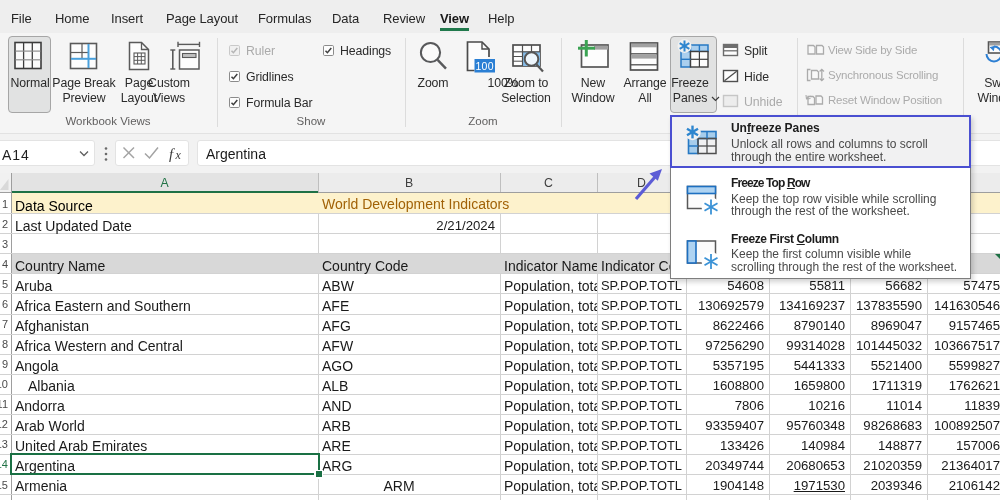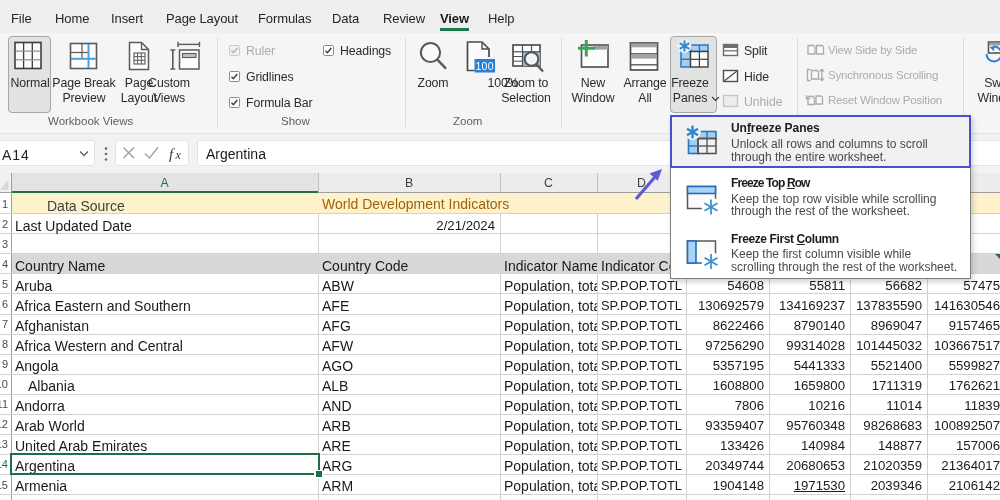--- a/index.html
+++ b/index.html
@@ -1,19 +1,19 @@
 <!DOCTYPE html>
 <html><head><meta charset="utf-8">
 <style>
 html,body{margin:0;padding:0;}
 body{width:1000px;height:500px;overflow:hidden;position:relative;
  font-family:"Liberation Sans",sans-serif;background:#fff;}
 .abs{position:absolute;}
 .mitem{position:absolute;top:10.5px;font-size:13px;color:#262626;letter-spacing:-0.1px;}
-.glabel{position:absolute;top:115px;font-size:11.5px;color:#605f5f;text-align:left;}
+.glabel{position:absolute;top:115px;font-size:11.5px;color:#605f5f;text-align:center;}
 .blabel{position:absolute;font-size:12.3px;color:#2b2b2b;text-align:center;line-height:14.5px;letter-spacing:-0.1px;}
 .cblabel{position:absolute;font-size:12.3px;color:#2b2b2b;letter-spacing:-0.1px;}
 .sep{position:absolute;top:38px;height:89px;width:1px;background:#dcdcdc;}
 .gray{color:#ababab;}
 .cell{position:absolute;font-size:14px;color:#1a1a1a;white-space:nowrap;overflow:hidden;line-height:16px;}
 .num{text-align:right;font-size:13.2px;}
 .hdrL{position:absolute;font-size:12.3px;color:#3f3f3f;text-align:center;top:176px;}
 .rn{position:absolute;font-size:11px;color:#4a4a4a;text-align:right;white-space:nowrap;right:992px;}
 .vln{position:absolute;width:1px;background:#d2d2d2;}
 .hln{position:absolute;height:1px;background:#d2d2d2;}
@@ -300,21 +300,21 @@
 <div class="rn" style="top:318.10px;">7</div>
 <div class="rn" style="top:338.15px;">8</div>
 <div class="rn" style="top:358.20px;">9</div>
 <div class="rn" style="top:378.25px;">10</div>
 <div class="rn" style="top:398.30px;">11</div>
 <div class="rn" style="top:418.35px;">12</div>
 <div class="rn" style="top:438.40px;">13</div>
 <div class="rn" style="top:458.45px;color:#217346;">14</div>
 <div class="rn" style="top:478.50px;">15</div>
 <div class="abs" style="left:10px;top:453.85px;width:2px;height:20.05px;background:#1e7145;"></div>
-<div class="cell" style="left:11px;top:197.50px;width:303px;padding-left:4px;color:#404040;margin-left:32px;">Data Source</div>
+<div class="cell" style="left:11px;top:197.50px;width:303px;padding-left:4px;color:#000000;">Data Source</div>
 <div class="cell" style="left:318px;top:196px;width:178px;padding-left:4px;color:#a16207;overflow:visible;text-align:center;">World Development Indicators</div>
 <div class="cell" style="left:11px;top:217.55px;width:303px;padding-left:4px;">Last Updated Date</div>
 <div class="cell num" style="left:318px;top:217.55px;width:177px;padding-right:5px;">2/21/2024</div>
 <div class="cell" style="left:11px;top:257.65px;width:303px;padding-left:4px;">Country Name</div>
 <div class="cell" style="left:318px;top:257.65px;width:178px;padding-left:4px;">Country Code</div>
 <div class="cell" style="left:500px;top:257.65px;width:93px;padding-left:4px;text-align:center;">Indicator Name</div>
 <div class="cell" style="left:597px;top:257.65px;width:85px;padding-left:4px;">Indicator Code</div>
 <div class="cell" style="left:11px;top:277.70px;width:303px;padding-left:4px;">Aruba</div>
 <div class="cell" style="left:318px;top:277.70px;width:178px;padding-left:4px;">ABW</div>
 <div class="cell" style="left:500px;top:277.70px;width:93px;padding-left:4px;">Population, total</div>
@@ -389,21 +389,21 @@
 <div class="cell num" style="left:927px;top:438.10px;width:73px;padding-right:5px;">157006</div>
 <div class="cell" style="left:11px;top:458.15px;width:303px;padding-left:4px;">Argentina</div>
 <div class="cell" style="left:318px;top:458.15px;width:178px;padding-left:4px;">ARG</div>
 <div class="cell" style="left:500px;top:458.15px;width:93px;padding-left:4px;">Population, total</div>
 <div class="cell" style="left:597px;top:458.15px;width:85px;padding-left:4px;font-size:12.9px;">SP.POP.TOTL</div>
 <div class="cell num" style="left:686px;top:458.15px;width:78px;padding-right:5px;">20349744</div>
 <div class="cell num" style="left:769px;top:458.15px;width:76px;padding-right:5px;">20680653</div>
 <div class="cell num" style="left:850px;top:458.15px;width:72px;padding-right:5px;">21020359</div>
 <div class="cell num" style="left:927px;top:458.15px;width:73px;padding-right:5px;">21364017</div>
 <div class="cell" style="left:11px;top:478.20px;width:303px;padding-left:4px;">Armenia</div>
-<div class="cell" style="left:318px;top:478.20px;width:178px;padding-left:4px;">ARM</div>
+<div class="cell" style="left:306px;top:478.20px;width:178px;padding-left:4px;text-align:center;">ARM</div>
 <div class="cell" style="left:500px;top:478.20px;width:93px;padding-left:4px;">Population, total</div>
 <div class="cell" style="left:597px;top:478.20px;width:85px;padding-left:4px;font-size:12.9px;">SP.POP.TOTL</div>
 <div class="cell num" style="left:686px;top:478.20px;width:78px;padding-right:5px;">1904148</div>
 <div class="cell num" style="left:769px;top:478.20px;width:76px;padding-right:5px;text-decoration:underline;">1971530</div>
 <div class="cell num" style="left:850px;top:478.20px;width:72px;padding-right:5px;">2039346</div>
 <div class="cell num" style="left:927px;top:478.20px;width:73px;padding-right:5px;">2106142</div>
 <svg class="abs" style="left:995px;top:254.35px;" width="6" height="6" viewBox="0 0 6 6">
     <polygon points="0,0 6,0 6,6" fill="#1e7145"></polygon>
   </svg>
 <div class="abs" style="left:9.5px;top:452.85px;width:310px;height:22.25px;border:2px solid #1a7044;box-sizing:border-box;"></div>

